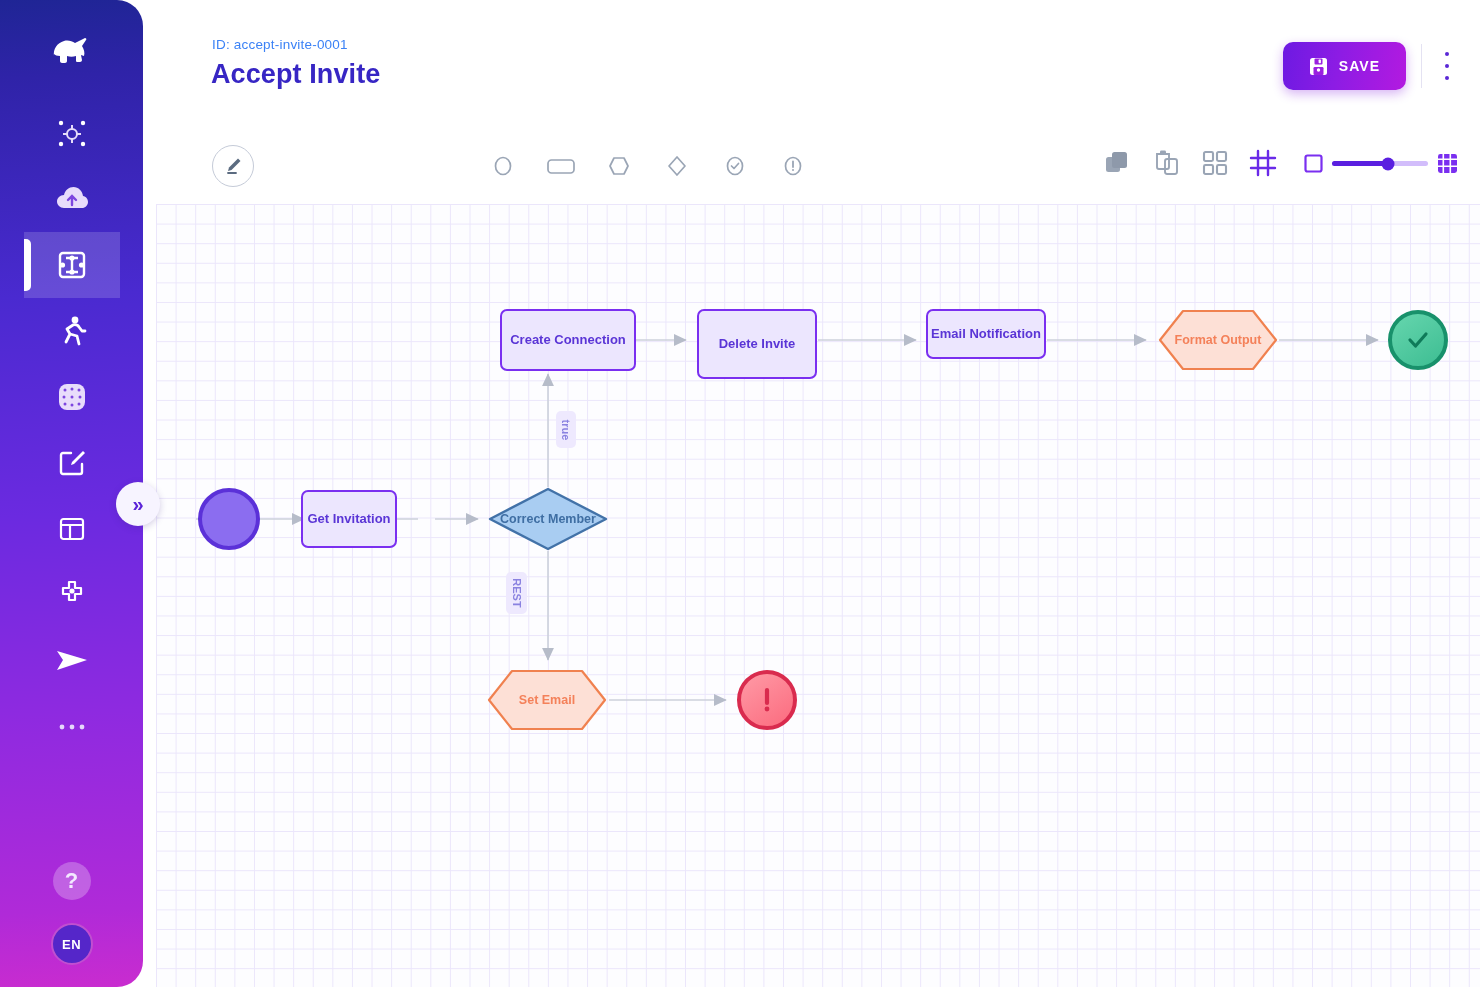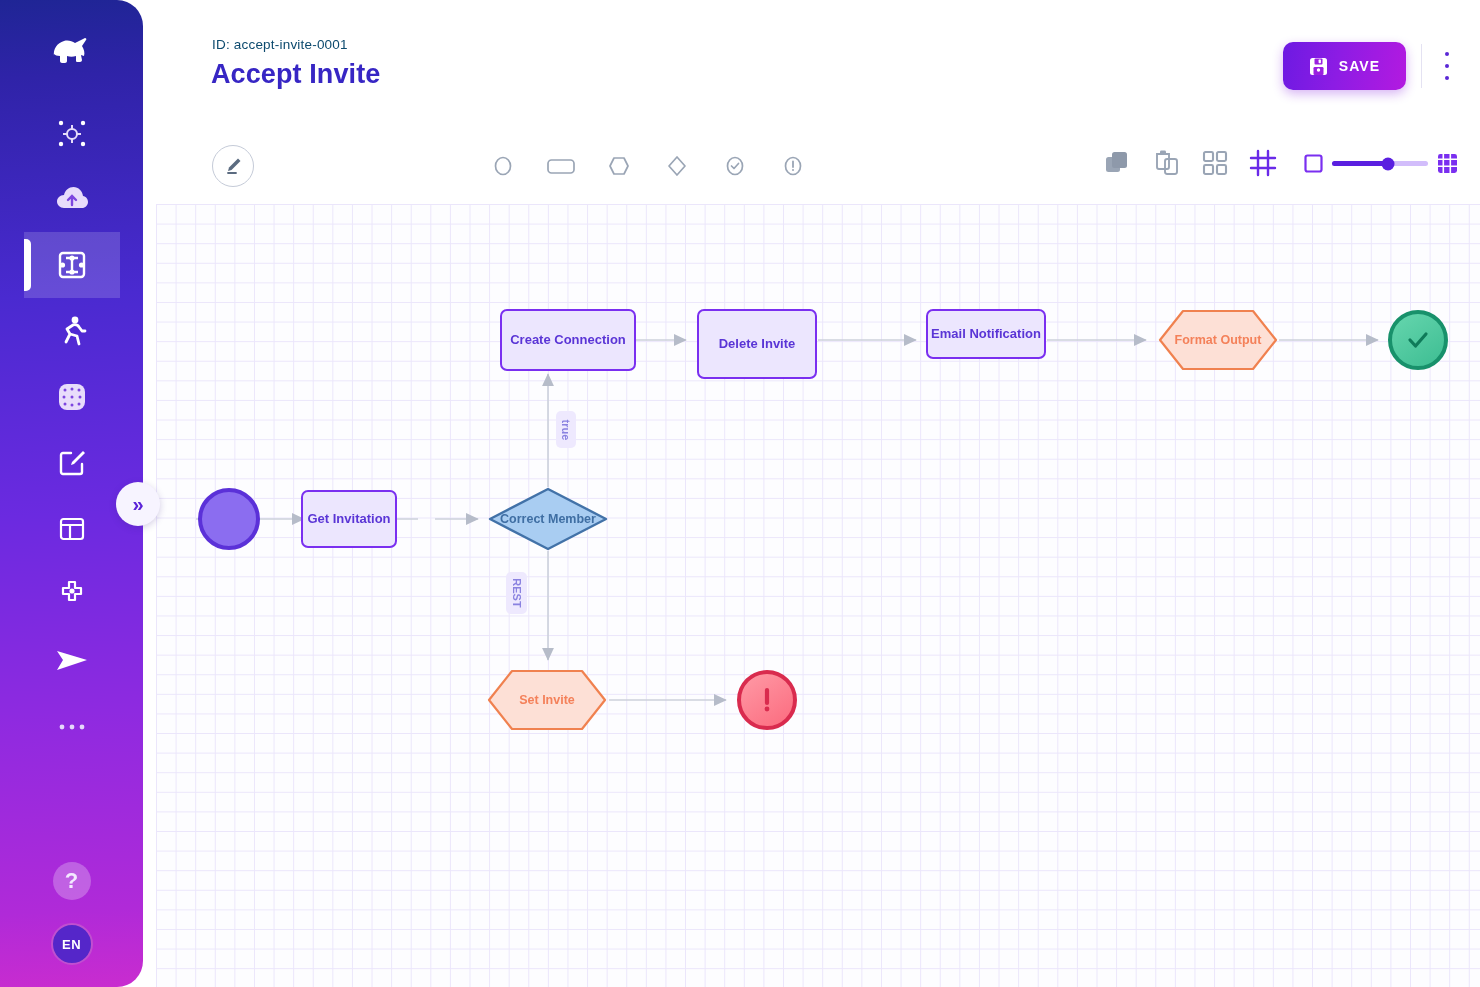--- a/index.html
+++ b/index.html
@@ -73,21 +73,21 @@
     cursor: pointer; z-index: 10;
   }
 
   
   .header {
     position: absolute; left: 143px; top: 0; right: 0; height: 121px;
     background: #ffffff;
   }
   .hdr-id {
     position: absolute; left: 69px; top: 37px;
-    font-size: 13.5px; color: #0c4a6e; letter-spacing: .2px;
+    font-size: 13.5px; color: #3b82f6; letter-spacing: .2px;
   }
   .hdr-title {
     position: absolute; left: 68px; top: 59px;
     font-size: 27px; font-weight: bold; color: #3726c4; letter-spacing: .1px;
   }
   .save-btn {
     position: absolute; right: 74px; top: 42px;
     width: 123px; height: 48px; border-radius: 10px;
     background: linear-gradient(100deg, #6d1ae2 0%, #8d1ce4 45%, #b31ae0 100%);
     display: flex; align-items: center; justify-content: center; gap: 11px;
@@ -512,21 +512,21 @@
         <svg width="30" height="30" viewBox="0 0 30 30">
           <path d="M7 15l5.5 6L23 9" fill="none" stroke="#0f7a59" stroke-width="3.2" stroke-linecap="round" stroke-linejoin="round"></path>
         </svg>
       </div>
 
       <div class="node-hex-wrap" style="left:330px; top:465px; width:122px; height:62px;">
         <svg width="122" height="62" viewBox="0 0 122 62">
           <path d="M26 2H96L119 31L96 60H26L3 31z" fill="#fde0d6" stroke="#f0814f" stroke-width="2.2" stroke-linejoin="round"></path>
         </svg>
         <div class="node-label-over" style="color:#f4815a; font-size:12.5px;">
-          <span>Set Invite</span>
+          <span>Set Email</span>
         </div>
       </div>
 
       <div class="node node-end-err" style="left:581px; top:466px; width:60px; height:60px;">
         <svg width="26" height="30" viewBox="0 0 26 30">
           <path d="M13 5v13" stroke="#d92b4e" stroke-width="4.2" stroke-linecap="round"></path>
           <circle cx="13" cy="24" r="2.4" fill="#d92b4e"></circle>
         </svg>
       </div>
 

